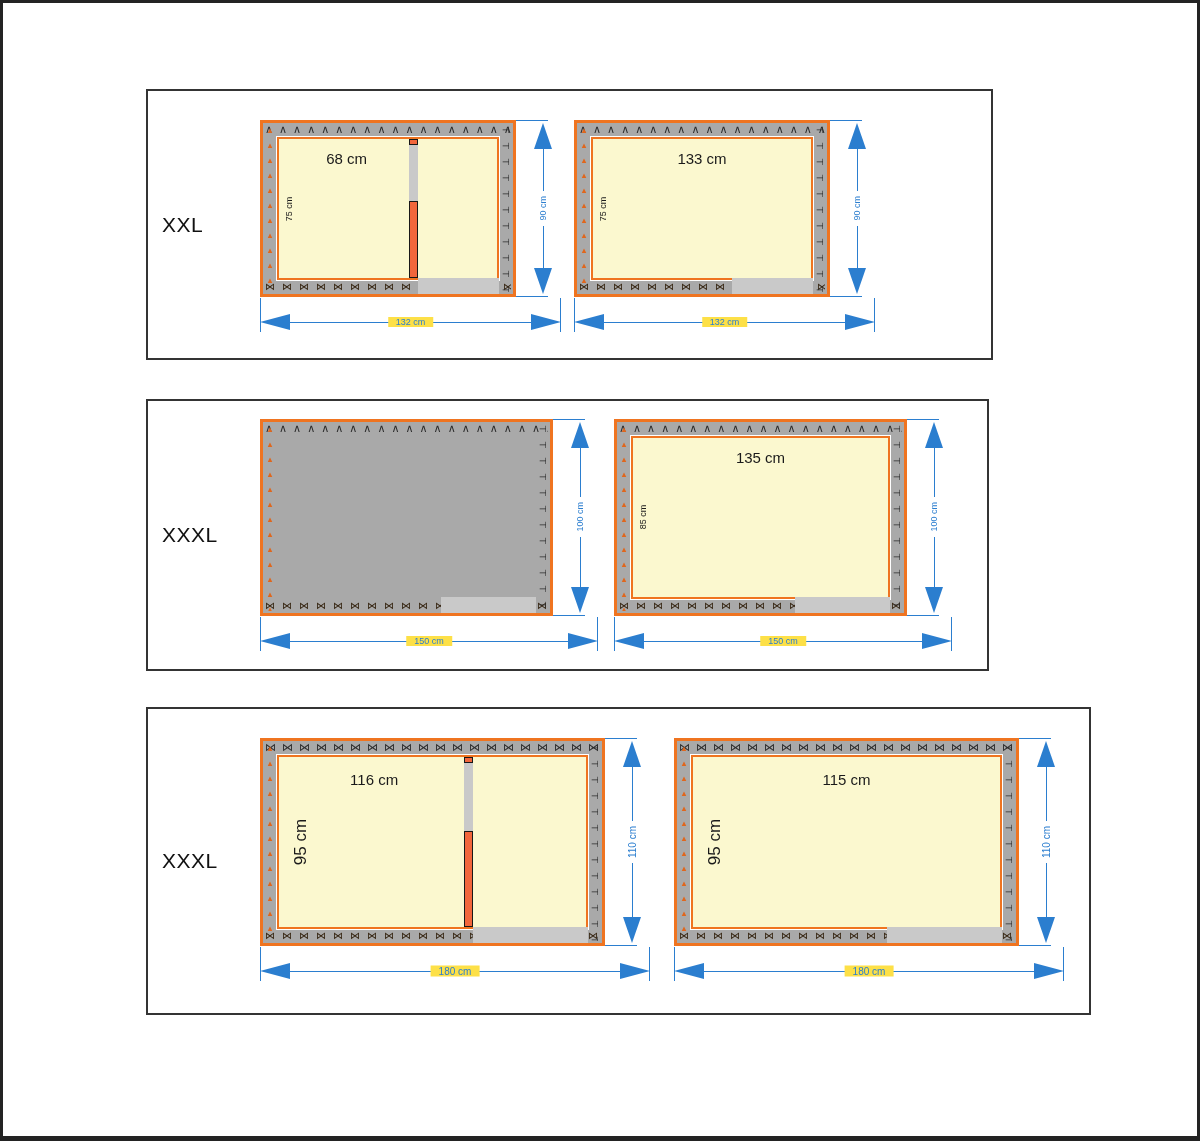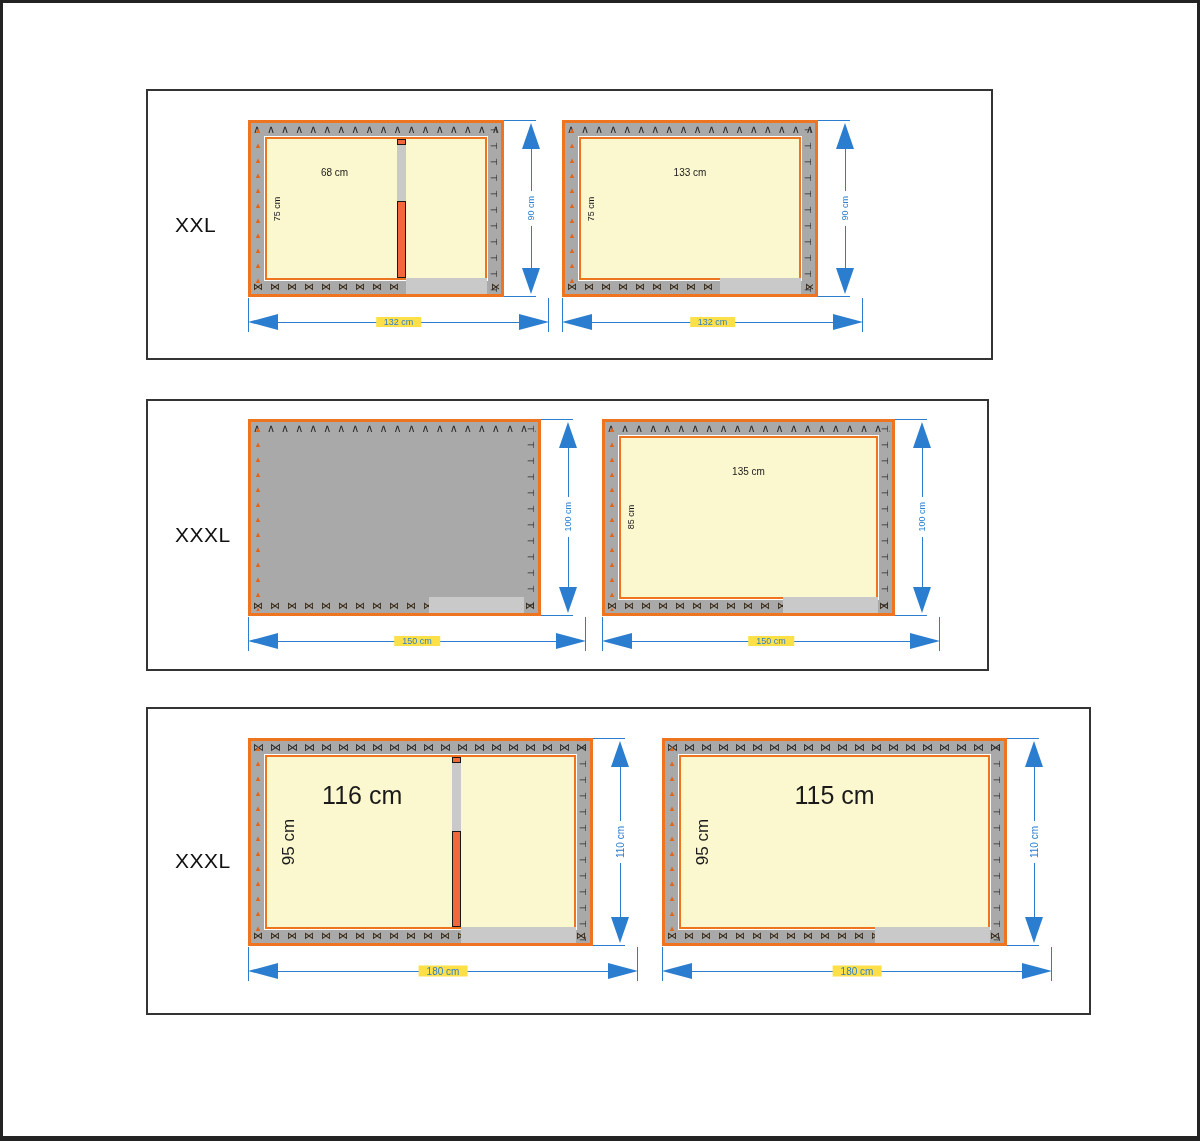--- a/index.html
+++ b/index.html
@@ -16,21 +16,21 @@
   .panel {
     position:absolute; left:143px;
     border:2px solid #343434; background:#ffffff;
     display:flex; align-items:center;
   }
   .panel-xxl   { top:86px;  width:847px; height:271px; }
   .panel-xxxl  { top:396px; width:843px; height:272px; }
   .panel-xxxxl { top:704px; width:945px; height:308px; }
 
   .panel-label {
-    width:100px; padding-left:27px; flex:0 0 auto;
+    width:112px; padding-left:14px; flex:0 0 auto;
     font-size:21px; color:#111; letter-spacing:0.5px;
   }
 
   .figs { display:flex; flex:0 0 auto; }
   .panel-xxl   .figs { gap:13px; margin-top:14px; }
   .panel-xxxl  .figs { gap:16px; margin-top:10px; }
   .panel-xxxxl .figs { gap:24px; margin-top:8px; }
 
   .figure { display:flex; flex-direction:column; }
   .fig-top { display:flex; align-items:stretch; }
@@ -63,26 +63,26 @@
 
   .interior {
     position:absolute; top:14px; left:14px; right:14px; bottom:14px;
     background:#fbf8cf;
     border:2px solid #ef7420;
     outline:1px solid #ffffff;
     z-index:2;
   }
 
   .width-label {
-    position:absolute; top:28px; left:31%;
+    position:absolute; top:11px; left:31%;
     transform:translateX(-50%);
-    font-size:10px; color:#1a1a1a; white-space:nowrap;
+    font-size:15px; color:#1a1a1a; white-space:nowrap;
   }
   .figure.open .width-label { left:50%; }
-  .panel-xxxxl .width-label { font-size:25px; top:24px; }
+  .panel-xxxxl .width-label { font-size:15px; top:14px; }
 
   .height-label {
     position:absolute; left:5px; top:50%;
     writing-mode:vertical-rl;
     transform:translateY(-50%) rotate(180deg);
     font-size:9px; color:#1a1a1a; white-space:nowrap;
   }
   .panel-xxxxl .height-label { font-size:17px; left:12px; }
 
   .divider {

